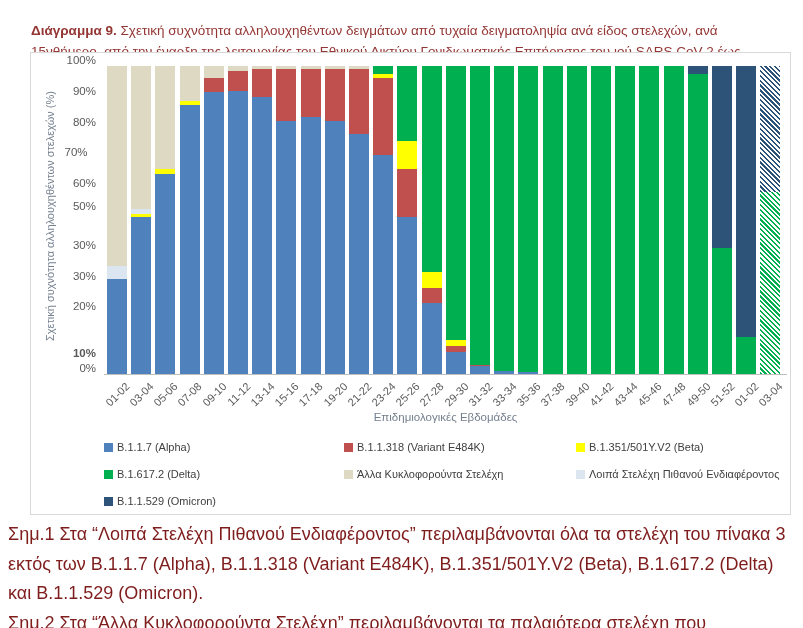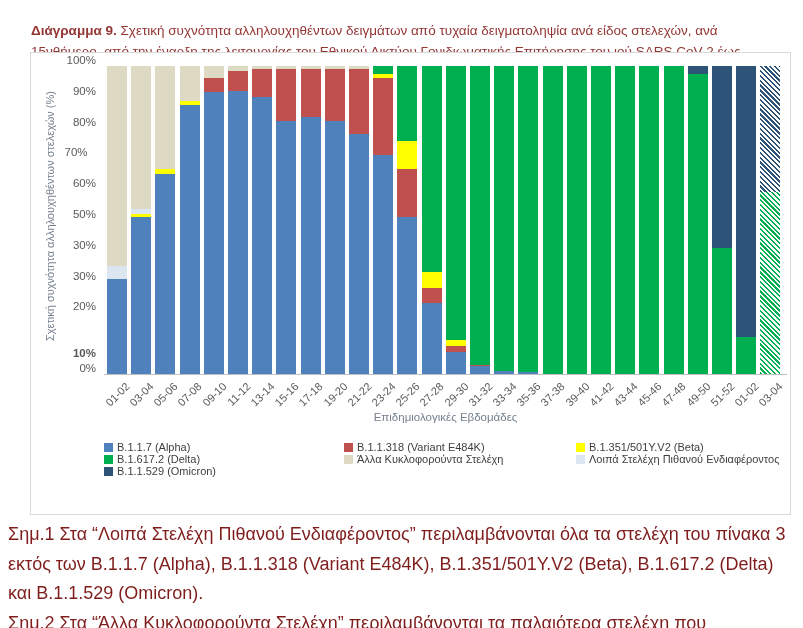--- a/index.html
+++ b/index.html
@@ -28,21 +28,21 @@
     font-size:11.5px;color:#595959;transform:translateY(-50%);}
 
   .xlab-anchor{position:absolute;top:314px;width:0;height:0;}
   .xlab{position:absolute;right:-2px;top:0;white-space:nowrap;
     font-size:11px;color:#595959;transform:rotate(-45deg);transform-origin:100% 0;}
 
   .x-title{position:absolute;left:73px;top:358px;width:683px;text-align:center;
     font-size:11.5px;color:#75808f;}
 
   .legend{position:absolute;left:73px;top:388px;width:670px;
-    display:grid;grid-template-columns:240px 232px auto;row-gap:0;}
+    display:grid;grid-template-columns:240px 232px auto;row-gap:15px;}
   .legend-item{display:flex;align-items:center;font-size:11px;color:#404040;white-space:nowrap;}
   .swatch{width:9px;height:9px;margin-right:4px;flex:0 0 9px;}
 
   
   .notes{position:absolute;left:8px;top:520px;width:780px;
     font-size:18px;line-height:1.65;color:#7f1d1d;}
   .notes p{margin:0;}
 </style>
 </head>
 <body>
@@ -52,21 +52,21 @@
   <p class="caption"><b>Διάγραμμα 9.</b><span> Σχετική συχνότητα αλληλουχηθέντων δειγμάτων από τυχαία δειγματοληψία ανά είδος στελεχών, ανά 15νθήμερο, από την έναρξη της λειτουργίας του Εθνικού Δικτύου Γονιδιωματικής Επιτήρησης του ιού SARS CoV-2 έως 30/01/2022.</span></p>
 
   <div class="chart-box">
     <div class="y-title">Σχετική συχνότητα αλληλουχηθέντων στελεχών (%)</div>
     <div class="plot">
         <div class="ytick" style="bottom: -6px;">0%</div>
         <div class="ytick" style="bottom: 9px; font-weight: bold;">10%</div>
         <div class="ytick" style="bottom: 55.6px;">20%</div>
         <div class="ytick" style="bottom: 86.4px;">30%</div>
         <div class="ytick" style="bottom: 117.2px;">30%</div>
-        <div class="ytick" style="bottom: 148px;">50%</div>
+        <div class="ytick" style="bottom: 156px;">50%</div>
         <div class="ytick" style="bottom: 178.8px;">60%</div>
         <div class="ytick" style="bottom: 209.6px; text-align: center;">70%</div>
         <div class="ytick" style="bottom: 240.4px;">80%</div>
         <div class="ytick" style="bottom: 271.2px;">90%</div>
         <div class="ytick" style="bottom: 302px;">100%</div>
         <div class="bar" style="left: 3px; width: 20px;">
           <div class="seg" style="height: 95.48px; background: rgb(79, 129, 189);"></div>
           <div class="seg" style="height: 12.32px; background: rgb(220, 230, 241);"></div>
           <div class="seg" style="height: 200.2px; background: rgb(221, 217, 195);"></div>
         </div>

